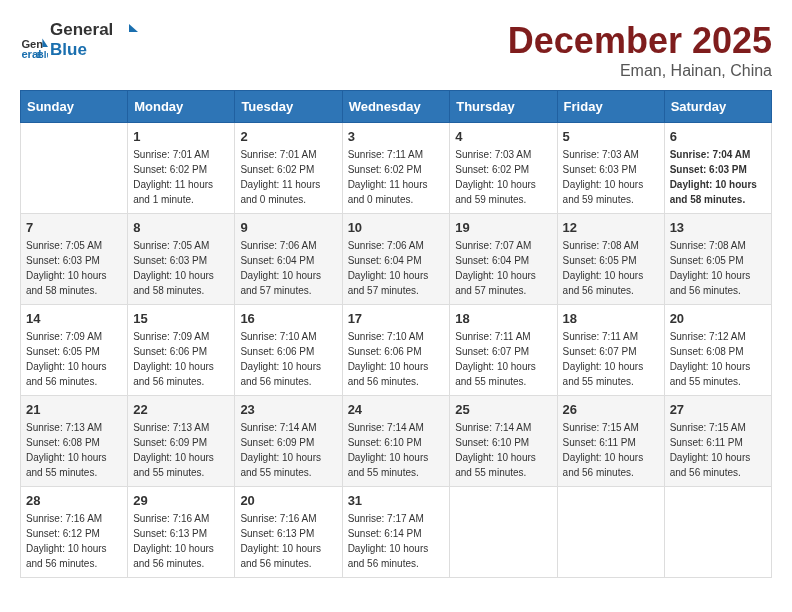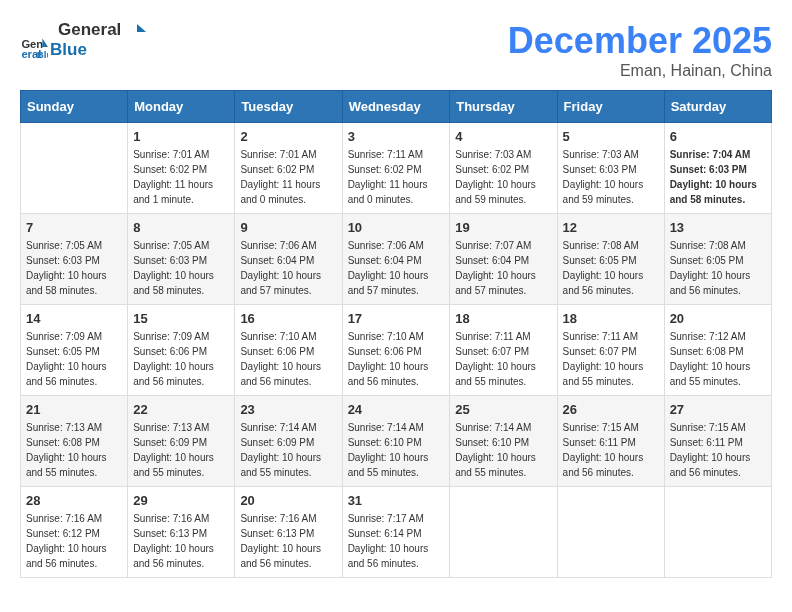--- a/index.html
+++ b/index.html
@@ -24,21 +24,21 @@
       width: 28px;
       height: 28px;
       margin-right: 2px;
     }
     .title-block {
       text-align: right;
     }
     .month-title {
       font-size: 36px;
       font-weight: bold;
-      color: #3b82f6;
+      color: #7f1d1d;
     }
     .location {
       font-size: 16px;
       color: #555;
     }
     table {
       width: 100%;
       border-collapse: collapse;
       border: 1px solid #ccc;
     }
@@ -87,21 +87,21 @@
 
 <div class="header">
   <div class="logo">
     <svg class="logo-icon" viewBox="0 0 40 40">
       <text x="2" y="22" font-size="16" font-weight="bold" fill="#333">Gen</text>
       <text x="2" y="36" font-size="16" font-weight="bold" fill="#1a6faf">eral</text>
       <polygon points="32,8 40,20 32,20" fill="#1a6faf"></polygon>
       <text x="24" y="36" font-size="14" font-weight="bold" fill="#1a6faf">Blue</text>
     </svg>
     <div>
-      <div style="font-size:17px;font-weight:bold;color:#333;line-height:1.2;margin-left:8px;">
+      <div style="font-size:17px;font-weight:bold;color:#333;line-height:1.2;">
         <span style="color:#333;">General</span>
         <svg width="18" height="18" viewBox="0 0 18 18" style="vertical-align:middle;margin-left:2px;">
           <polygon points="9,2 18,10 9,10" fill="#1a6faf"></polygon>
         </svg>
       </div>
       <div style="font-size:17px;font-weight:bold;color:#1a6faf;line-height:1.2;">Blue</div>
     </div>
   </div>
   <div class="title-block">
     <div class="month-title">December 2025</div>

